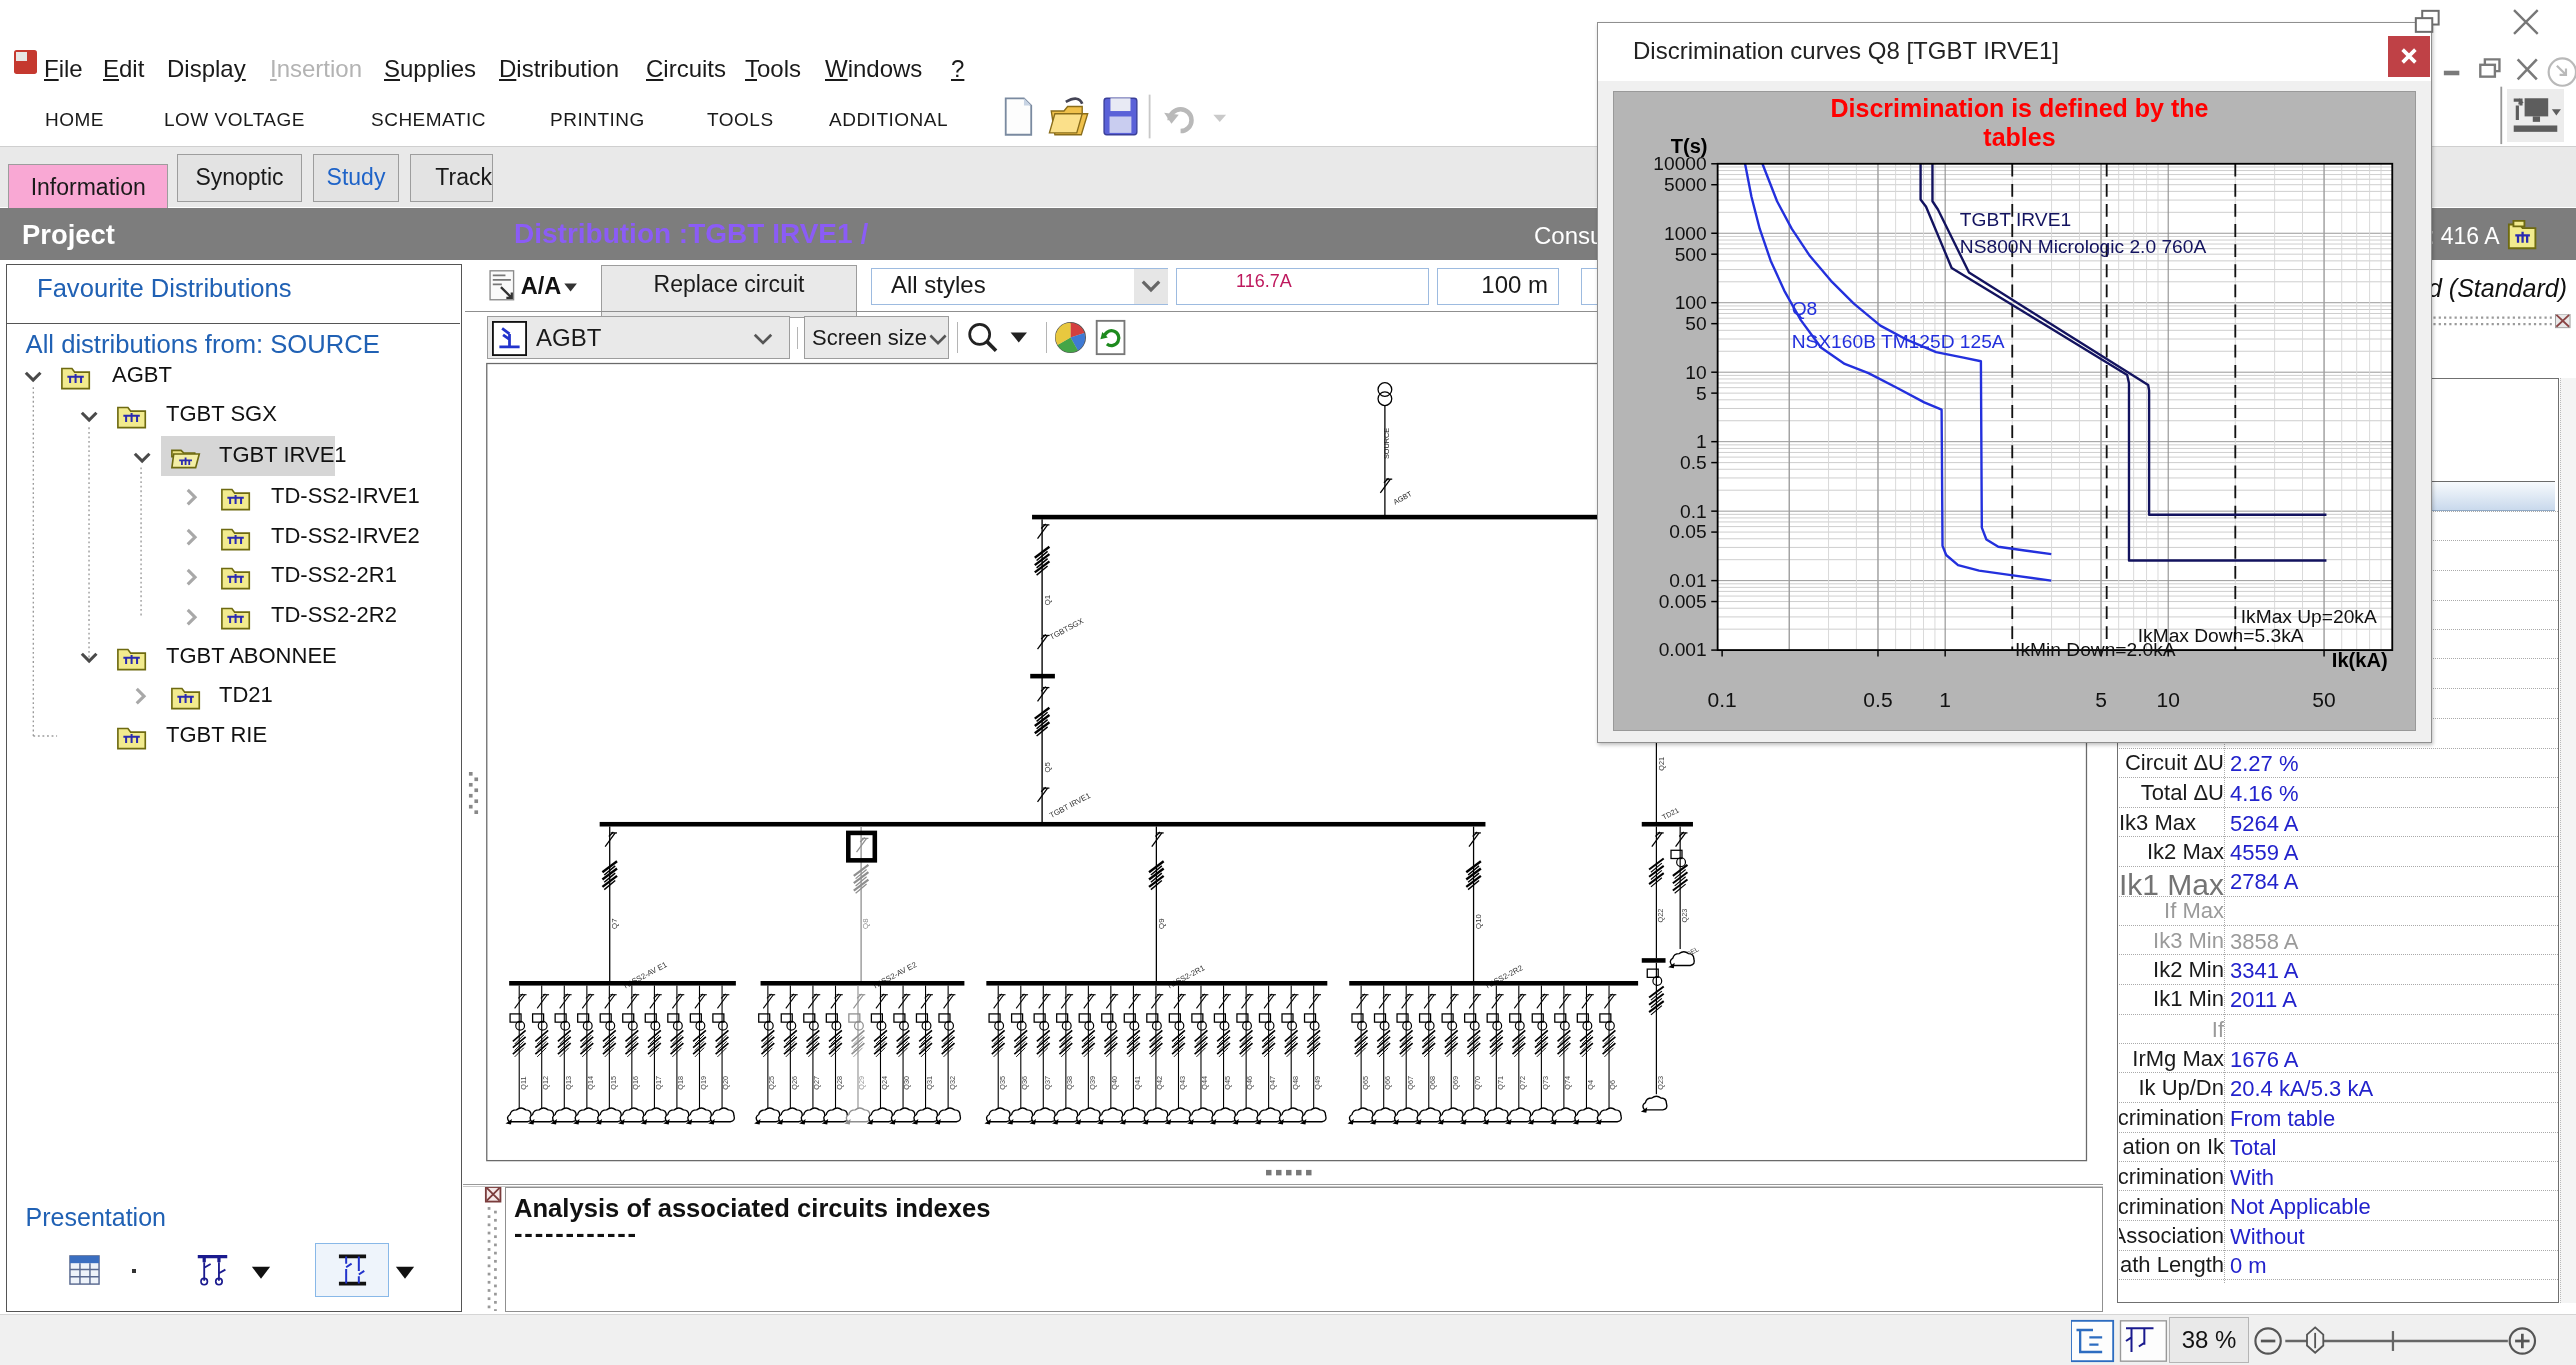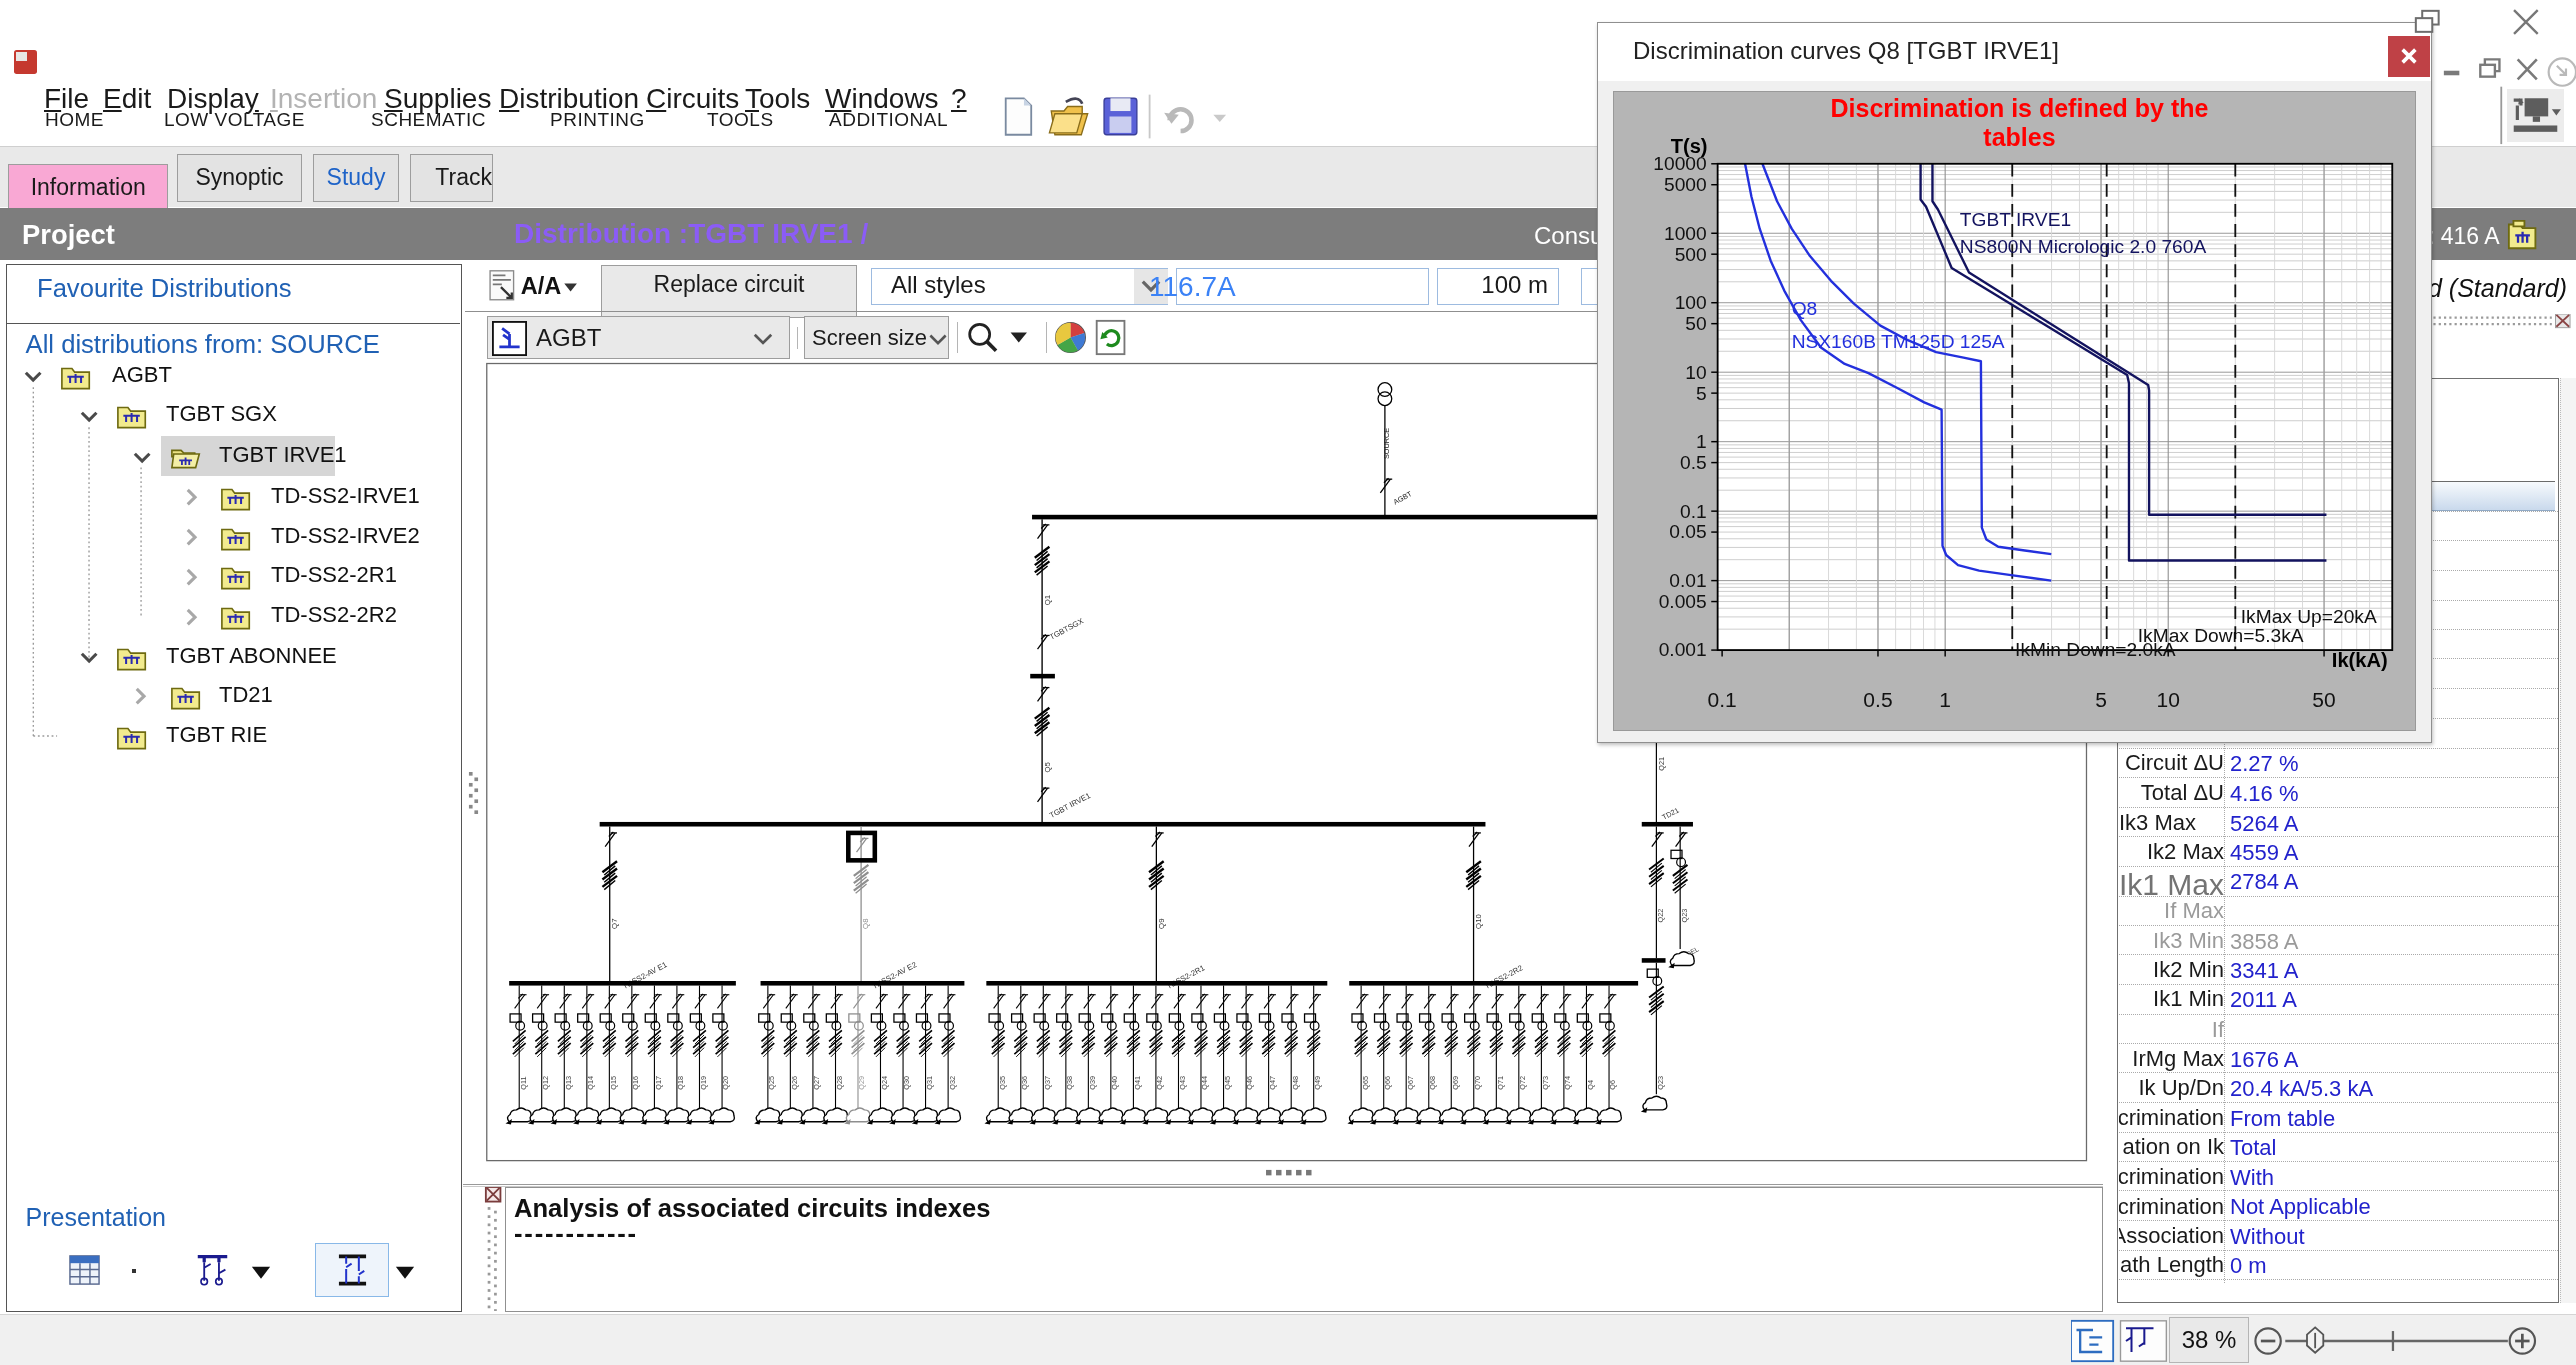--- a/index.html
+++ b/index.html
@@ -1,17 +1,17 @@
 <!DOCTYPE html>
 <html style="font-size:14.6px"><head><meta charset="utf-8"><style>
 * { margin:0; padding:0; box-sizing:border-box; }
 html,body { width:2576px; height:1366px; }
 body { font-family:"Liberation Sans",sans-serif; background:#fff; position:relative; overflow:hidden; }
 .abs { position:absolute; }
-.menu { font-size:28px; color:#1a1a1a;margin-top:28px; }
+.menu { font-size:24px; color:#1a1a1a; }
 .menu u { text-decoration:underline; }
 </style></head><body>
 <div class="abs" style="left:13.7px;top:50px;width:23px;height:24px;background:#c5392f;border-radius:2.7px"></div>
 <div class="abs" style="left:15.5px;top:52px;width:11px;height:9.1px;background:#e8e6e4"></div>
 <div class="abs menu" style="left:44px;top:55px"><u>F</u>ile</div>
 <div class="abs menu" style="left:103px;top:55px"><u>E</u>dit</div>
 <div class="abs menu" style="left:167px;top:55px">Displa<u>y</u></div>
 <div class="abs menu" style="left:270px;top:55px"><span style="color:#b3b3b3"><u style="color:#b3b3b3">I</u>nsertion</span></div>
 <div class="abs menu" style="left:384px;top:55px"><u>S</u>upplies</div>
 <div class="abs menu" style="left:499px;top:55px"><u>D</u>istribution</div>
@@ -151,21 +151,21 @@
     <text x="36" y="28" font-size="26" font-weight="bold" fill="#111" font-family="Liberation Sans,sans-serif">A/A</text>
     <path d="M84,16 l7,9 7,-9 z" fill="#333"></path>
   </svg>
 <div class="abs" style="left:601px;top:265px;width:256px;height:53px;background:#e9e9e9;border:1.8px solid #9d9d9d;font-size:23px;color:#1a1a1a;text-align:center;line-height:37px">Replace circuit</div>
 <div class="abs" style="left:871px;top:268px;width:297px;height:37px;background:#fff;border:0.9px solid #9dbbe0"></div>
 <div class="abs" style="left:891px;top:271px;font-size:24px;color:#1a1a1a">All styles</div>
 <div class="abs" style="left:1134px;top:269px;width:34px;height:35px;background:#e6e6e6;text-align:center"><svg width="22" height="14.6" viewBox="0 0 24 16" style="margin-top:10px">
       <polyline points="3,3 12,12 21,3" fill="none" stroke="#666" stroke-width="3.5"></polyline>
     </svg></div>
 <div class="abs" style="left:1176px;top:268px;width:253px;height:37px;background:#fff;border:0.9px solid #9dbbe0"></div>
-<div class="abs" style="left:1149px;top:271px;font-size:28px;color:#3b82f6">116.7A</div>
+<div class="abs" style="left:1236px;top:271px;font-size:18px;color:#be185d">116.7A</div>
 <div class="abs" style="left:1437px;top:268px;width:122px;height:37px;background:#fff;border:0.9px solid #9dbbe0"></div>
 <div class="abs" style="left:1437px;top:271px;width:111px;font-size:24px;color:#1a1a1a;text-align:right">100 m</div>
 <div class="abs" style="left:1581px;top:268px;width:102px;height:37px;background:#fff;border:0.9px solid #9dbbe0"></div>
 <div class="abs" style="left:465px;top:311px;width:1655px;height:0;border-top:1.8px solid #8f8f8f"></div>
 <div class="abs" style="left:487px;top:316px;width:303px;height:43px;background:#e9e9e9;border:0.9px solid #9d9d9d"></div>
 <svg class="abs" style="left:492px;top:321px" width="35" height="35" viewBox="0 0 38 38">
     <rect x="1" y="1" width="36" height="36" fill="#fff" stroke="#111" stroke-width="2"></rect>
     <path d="M8,28 h22 M19,28 v-14 M19,14 l-8,-6 M19,20 l-7,-5" stroke="#2233cc" stroke-width="3" fill="none"></path>
   </svg>
 <div class="abs" style="left:536px;top:324px;font-size:24px;color:#1a1a1a">AGBT</div>

